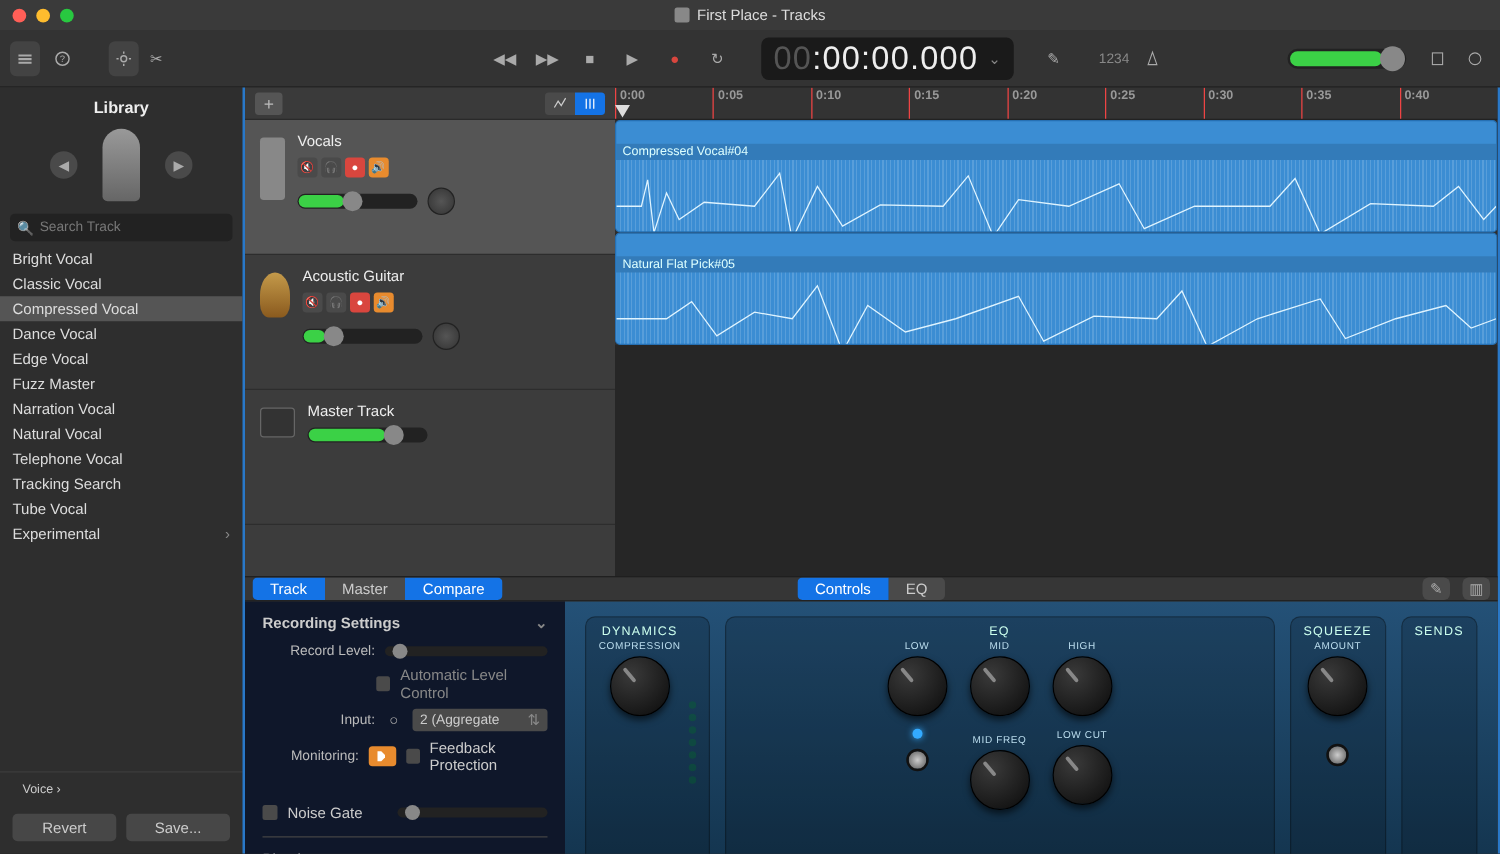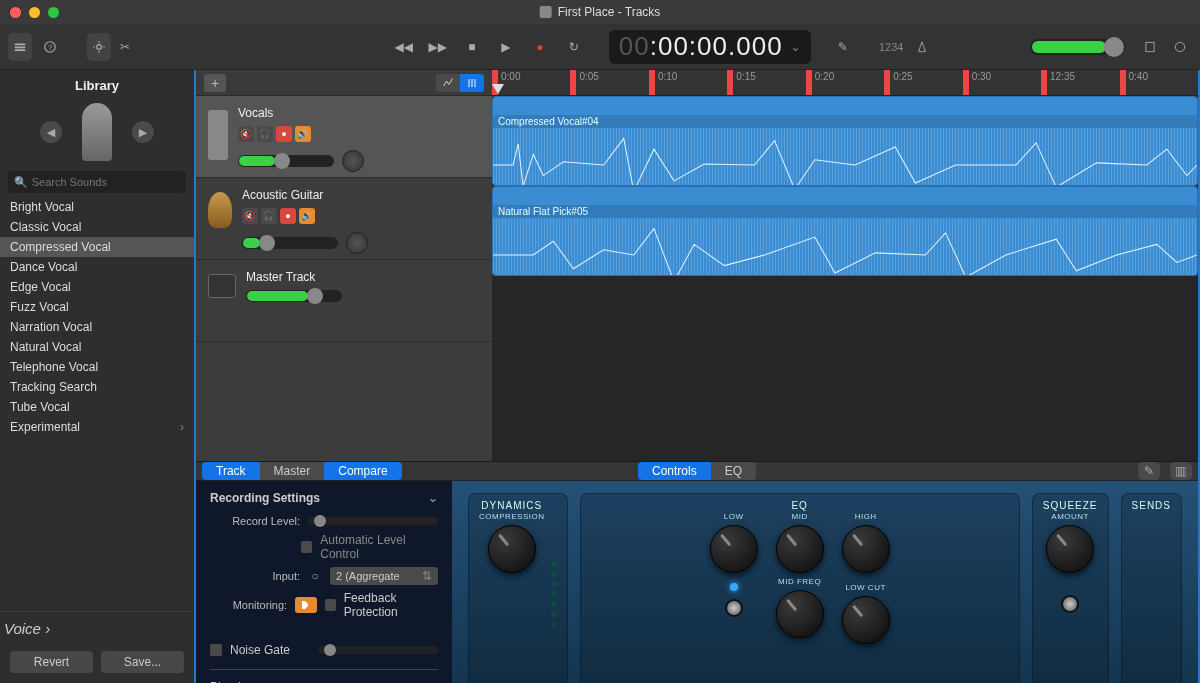--- a/index.html
+++ b/index.html
@@ -33,57 +33,57 @@
 
 .library { width: 194px; background: #2e2e2e; display: flex; flex-direction: column; }
 .lib-title { text-align: center; font-weight: 600; color: #eee; padding: 8px 0 4px; font-size: 13px; }
 .lib-hero { height: 70px; display: flex; align-items: center; justify-content: center; gap: 20px; }
 .nav-circ { width: 22px; height: 22px; border-radius: 50%; background: #4a4a4a; display: flex; align-items: center; justify-content: center; color: #aaa; font-size: 11px; }
 .mic-img { width: 30px; height: 58px; background: linear-gradient(#999,#666); border-radius: 15px 15px 4px 4px; }
 .search { margin: 4px 8px; height: 22px; background: #222; border-radius: 4px; display: flex; align-items: center; padding: 0 6px; color: #777; font-size: 11px; }
 .lib-list { flex: 1; overflow: auto; }
 .lib-item { padding: 3px 10px; font-size: 12px; color: #ddd; cursor: pointer; display:flex; justify-content:space-between; align-items:center; }
 .lib-item.sel { background: #555; }
-.lib-foot { padding: 8px 4px; font-size: 15px; border-top: 1px solid #3d3d3d; font-style: italic; }
+.lib-foot { padding: 8px 18px; font-size: 10px; border-top: 1px solid #3d3d3d; }
 .lib-btns { display: flex; gap: 8px; padding: 6px 10px 10px; }
 .fbtn { flex: 1; background: #474747; border-radius: 4px; padding: 4px 0; text-align: center; font-size: 12px; cursor: pointer; }
 
 
 .tracks-wrap { flex: 1; display: flex; flex-direction: column; border: 2px solid #2978c8; border-top: none; border-bottom: none; }
 .tracks-top { flex: 1; display: flex; overflow: hidden; position:relative; }
 .track-headers { width: 296px; background: #3c3c3c; }
 .th-bar { height: 26px; display: flex; align-items: center; padding: 0 8px; background:#3a3a3a; border-bottom:1px solid #2a2a2a; }
 .add-btn { width: 22px; height: 18px; background: #555; border-radius: 3px; display: flex; align-items: center; justify-content: center; color: #bbb; font-size: 14px; line-height: 1; }
 .th-bar .spacer { flex: 1; }
 .thb-seg { display:flex; }
 .thb-seg div { width:24px; height:18px; background:#4a4a4a; display:flex; align-items:center; justify-content:center; }
 .thb-seg div.active { background:#1473e6; }
 .thb-seg div:first-child{border-radius:3px 0 0 3px;} .thb-seg div:last-child{border-radius:0 3px 3px 0;}
 
-.track-row { height: 82px; border-bottom: 1px solid #2d2d2d; padding: 10px 12px; display:flex; gap:10px; }
+.track-row { height: 108px; border-bottom: 1px solid #2d2d2d; padding: 10px 12px; display:flex; gap:10px; }
 .track-row.sel { background: #555; }
 .tr-icon { width: 20px; height: 50px; background: #888; border-radius: 3px; margin-top:4px; }
 .tr-icon.guitar { background: linear-gradient(#c49a4a,#8a5a1e); height:36px; width:24px; border-radius:50% 50% 30% 30%; }
 .tr-icon.master { background: #333; height:24px; width:28px; border-radius:3px; border:1px solid #666; }
 .tr-body { flex:1; }
 .tr-name { font-size: 12px; color: #eee; margin-bottom: 6px; }
 .tr-icons { display:flex; gap:3px; margin-bottom:8px; }
 .tr-icons span { width:16px; height:16px; border-radius:3px; display:flex; align-items:center; justify-content:center; font-size:9px; background:#4a4a4a; color:#aaa; }
 .tr-icons .rec-on{ background:#d9463e; color:#fff; }
 .tr-icons .mon{ background:#e88b2e; color:#fff; }
 .tr-ctrls { display:flex; align-items:center; gap:8px; }
 .tr-slider { width:96px; height:12px; background:#222; border-radius:6px; position:relative; }
 .tr-fill { position:absolute; left:1px; top:1px; height:10px; border-radius:5px; background:#3bd146; }
 .tr-knob { position:absolute; top:-2px; width:16px; height:16px; background:#888; border-radius:50%; }
 .tr-pan { width:22px; height:22px; border-radius:50%; background:radial-gradient(#555,#333); border:1px solid #222; }
 
 
 .arrange { flex: 1; background: #2e2e2e; position: relative; overflow: hidden; }
 .ruler { height: 26px; background: #333; border-bottom: 1px solid #222; display:flex; position:relative; }
-.ruler .tick { flex:1; border-left:6px solid #ef4444; font-size:10px; color:#999; padding-left:3px; padding-top:1px; }
+.ruler .tick { flex:1; border-left:1px solid #ef4444; font-size:10px; color:#999; padding-left:3px; padding-top:1px;font-weight:bold; }
 .playhead { position:absolute; left:0; top:14px; width:12px; height:12px; }
 .playhead:before{content:"";position:absolute;left:0;top:0;border-left:6px solid transparent;border-right:6px solid transparent;border-top:10px solid #ddd;}
 .region { position: absolute; left: 0; right: 0; height: 90px; background: #3b8dd3; border: 1px solid #2670b3; border-radius: 4px; overflow: hidden; }
 .region .label { font-size: 10px; color: #dff; padding: 1px 5px; background: rgba(0,0,0,.12); margin-top: 18px; }
 .wave { height: calc(100% - 14px); background: repeating-linear-gradient(90deg, rgba(255,255,255,.15) 0 1px, transparent 1px 3px); position: relative; display:flex; align-items:center; }
 .wave svg { width:100%; height:100%; }
 .region1 { top: 26px; }
 .region2 { top: 116px; }
 .dark-area { position:absolute; left:0; right:0; top:206px; bottom:0; background:#262626; }
 
@@ -199,40 +199,40 @@
 
   <div class="library">
     <div class="lib-title">Library</div>
     <div class="lib-hero">
       <div class="nav-circ">◀</div>
       <div class="mic-img"></div>
       <div class="nav-circ">▶</div>
     </div>
     <div class="search">
       <span style="margin-right:4px">🔍</span>
-      <span>Search Sounds</span>
+      <span>Search Track</span>
     </div>
     <div class="lib-list" id="lib-list">
         <div class="lib-item">
           <span>Bright Vocal</span>
         </div>
         <div class="lib-item">
           <span>Classic Vocal</span>
         </div>
         <div class="lib-item sel">
           <span>Compressed Vocal</span>
         </div>
         <div class="lib-item">
           <span>Dance Vocal</span>
         </div>
         <div class="lib-item">
           <span>Edge Vocal</span>
         </div>
         <div class="lib-item">
-          <span>Fuzz Vocal</span>
+          <span>Fuzz Master</span>
         </div>
         <div class="lib-item">
           <span>Narration Vocal</span>
         </div>
         <div class="lib-item">
           <span>Natural Vocal</span>
         </div>
         <div class="lib-item">
           <span>Telephone Vocal</span>
         </div>
@@ -330,21 +330,21 @@
       <div class="arrange">
         <div class="ruler" id="ruler">
           <div class="playhead"></div>
         <div class="tick">0:00</div>
             <div class="tick">0:05</div>
             <div class="tick">0:10</div>
             <div class="tick">0:15</div>
             <div class="tick">0:20</div>
             <div class="tick">0:25</div>
             <div class="tick">0:30</div>
-            <div class="tick">12:35</div>
+            <div class="tick">0:35</div>
             <div class="tick">0:40</div>
           </div>
         <div class="region region1">
           <div class="label">Compressed Vocal#04</div>
           <div class="wave">
               <svg viewBox="0 0 700 70" preserveAspectRatio="none">
                 <path d="M0 35 L20 35 L25 15 L30 55 L40 25 L50 45 L70 32 L110 35 L130 10 L140 60 L160 20 L180 50 L210 34 L260 35 L280 12 L300 58 L320 30 L360 35 L400 18 L420 52 L460 35 L520 35 L540 14 L560 56 L600 33 L650 35 L670 20 L690 45 L700 35" fill="none" stroke="#dff4ff" stroke-width="1"></path>
               </svg>
             </div>
         </div>
@@ -452,21 +452,21 @@
             <div class="knob-row">
               <div class="knob-col">
                   <div class="knob-lbl">LOW</div>
                   <div class="knob"></div>
                   <div class="led-blue" style="margin-top:6px"></div>
                   <div class="sw" style="margin-top:4px"></div>
                 </div>
               <div class="knob-col">
                   <div class="knob-lbl">MID</div>
                   <div class="knob"></div>
-                  <div class="knob-lbl" style="margin-top:0">MID FREQ</div>
+                  <div class="knob-lbl" style="margin-top:10px">MID FREQ</div>
                   <div class="knob"></div>
                 </div>
               <div class="knob-col">
                   <div class="knob-lbl">HIGH</div>
                   <div class="knob"></div>
                   <div class="knob-lbl" style="margin-top:6px">LOW CUT</div>
                   <div class="knob"></div>
                 </div>
             </div>
           </div>

